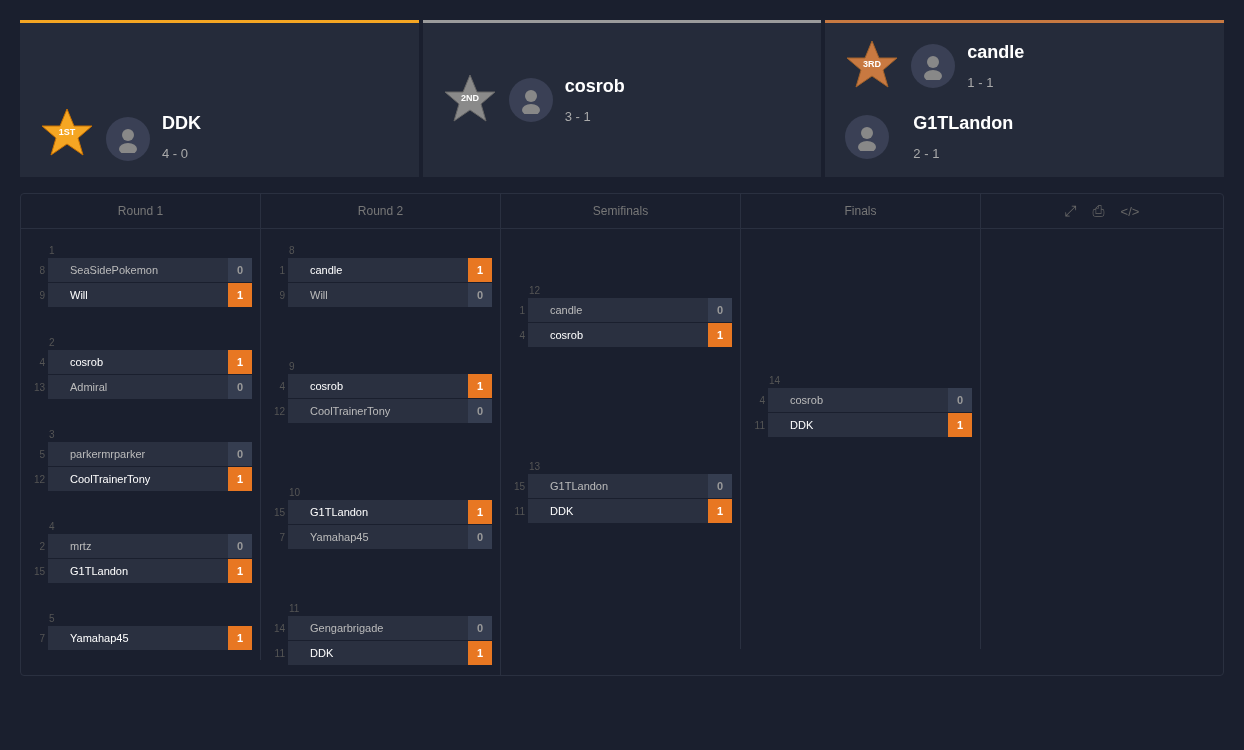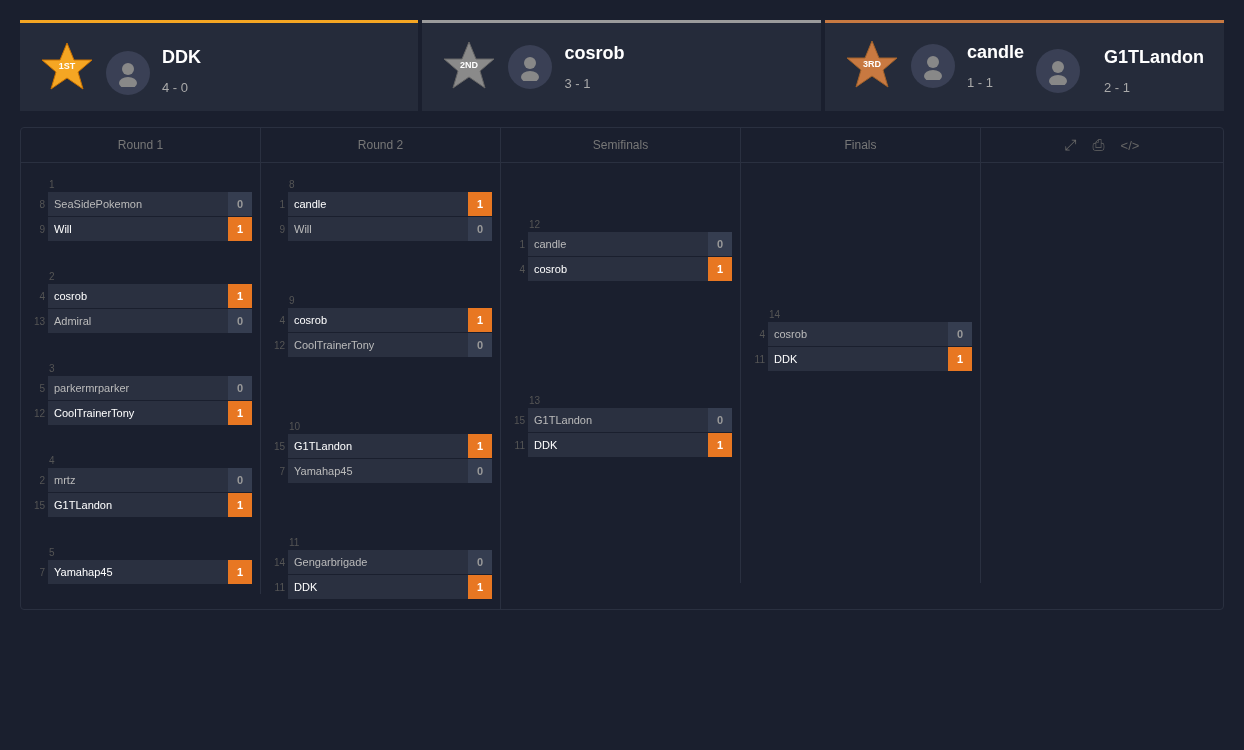--- a/index.html
+++ b/index.html
@@ -30,21 +30,21 @@
       background: #252b3a;
       padding: 16px 20px;
       display: flex;
       align-items: center;
       gap: 12px;
       flex: 1;
       position: relative;
     }
     .podium-card.first { border-top: 3px solid #f5a623; margin-right: 4px; align-items: flex-end; }
     .podium-card.second { border-top: 3px solid #9b9b9b; margin-right: 4px; }
-    .podium-card.third { border-top: 3px solid #c87941; align-items: flex-start; }
+    .podium-card.third { border-top: 3px solid #c87941; flex-direction: column; align-items: flex-start; }
 
     .podium-card.third .podium-inner { display: flex; align-items: center; gap: 12px; }
     .medal-shape {
       width: 54px;
       height: 54px;
       flex-shrink: 0;
     }
 
     .avatar-circle {
       width: 44px;
@@ -114,21 +114,21 @@
     .pcard {
       display: flex;
       align-items: center;
       background: #2a3040;
       height: 24px;
       flex: 1;
     }
 
     .pname {
       flex: 1;
-      padding: 0 6px;
+      padding: 0 22px;
       font-size: 11px;
       color: #bbb;
       white-space: nowrap;
       overflow: hidden;
     }
     .pname.w { color: #fff; }
 
     .pscore {
       width: 24px;
       height: 24px;

